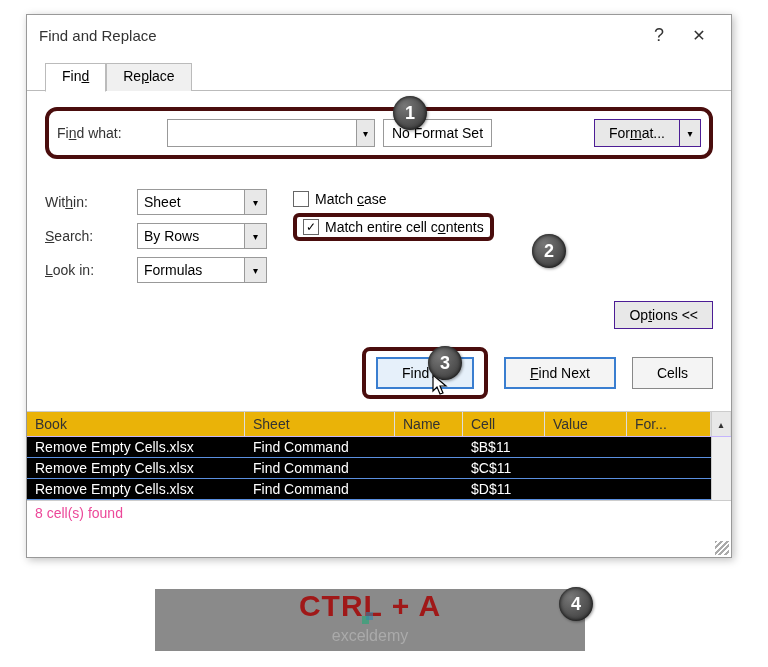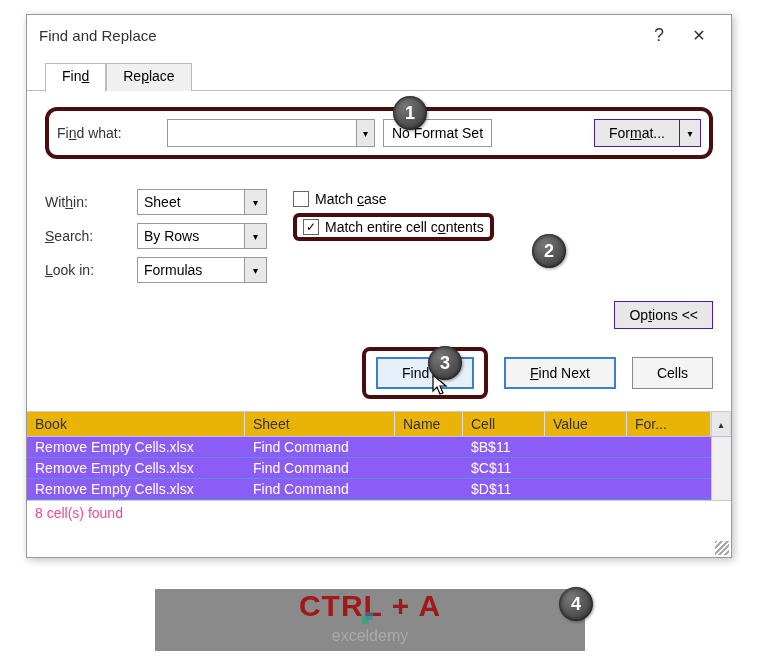--- a/index.html
+++ b/index.html
@@ -56,21 +56,21 @@
 .results { border-top: 1px solid #ccc; }
 .res-head { display: flex; background: #eab308; border-bottom: 1px solid #c4b5fd; font-size: 14px; color: #333; }
 .res-head > div { padding: 4px 8px; border-right: 1px solid #ddd; }
 .col-book { width: 218px; }
 .col-sheet { width: 150px; }
 .col-name { width: 68px; }
 .col-cell { width: 82px; }
 .col-value { width: 82px; }
 .col-for { flex: 1; }
 .scroll-up { width: 20px; background: #e8e8e8; border-left: 1px solid #ccc; display: flex; align-items: center; justify-content: center; font-size: 10px; }
-.res-row { display: flex; background: #8b5cf6; color: #fff; font-size: 14px; border-bottom: 1px solid #5a8fe0; }
+.res-row { display: flex; background: #000000; color: #fff; font-size: 14px; border-bottom: 1px solid #5a8fe0; }
 .res-row > div { padding: 2px 8px; }
 .scrollbar { width: 20px; background: #f0f0f0; border-left: 1px solid #ccc; }
 .results-body { display: flex; }
 .results-list { flex: 1; }
 .status { border-top: 1px solid #ccc; padding: 4px 8px; font-size: 14px; color: #ec4899; }
 .resize-grip { position: absolute; right: 2px; bottom: 2px; width: 14px; height: 14px; background: repeating-linear-gradient(135deg, #aaa 0 2px, transparent 2px 4px); }
 
 .badge { position: absolute; width: 34px; height: 34px; border-radius: 50%; background: radial-gradient(circle at 35% 30%, #777, #333); color: #fff; font-weight: bold; font-size: 18px; display: flex; align-items: center; justify-content: center; box-shadow: inset 0 0 4px #000, 1px 1px 3px rgba(0,0,0,0.4); }
 .b1 { left: 393px; top: 96px; }
 .b2 { left: 532px; top: 234px; }

